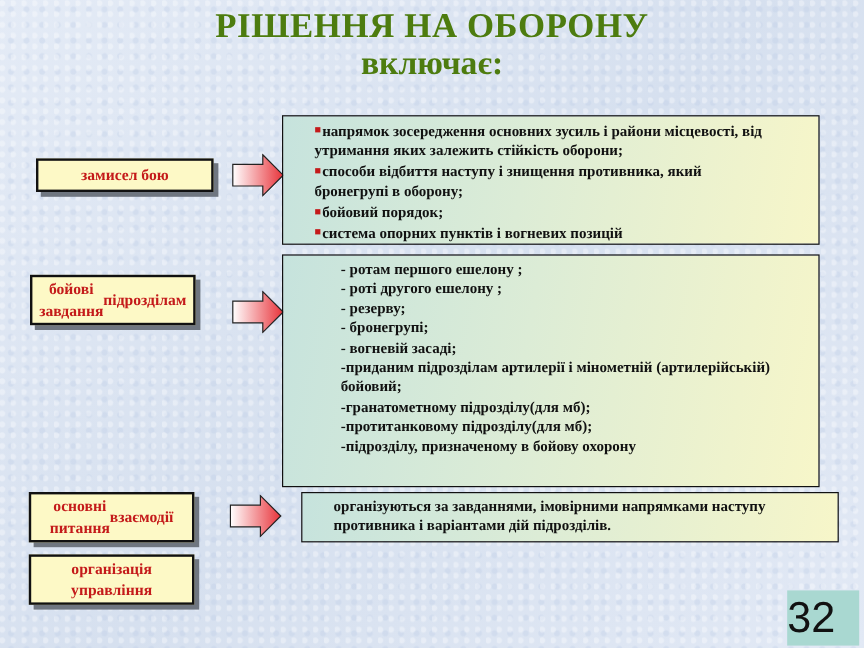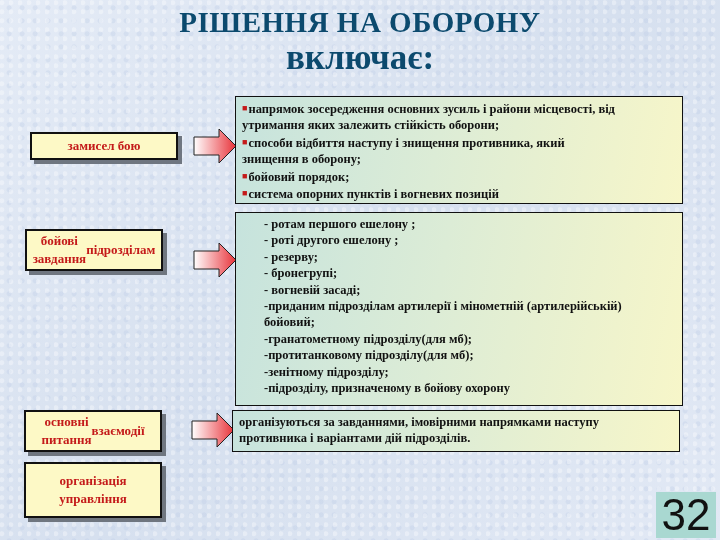--- a/index.html
+++ b/index.html
@@ -8,44 +8,44 @@
       background: #dde6f3;
       background-image:
         radial-gradient(circle at 20% 30%, rgba(255,255,255,0.35) 0 2px, transparent 3px),
         radial-gradient(circle at 70% 60%, rgba(190,205,230,0.35) 0 2px, transparent 3px),
         linear-gradient(135deg, #e4ebf6 0%, #d6e0ef 50%, #e2e9f5 100%);
       background-size: 9px 9px, 13px 13px, 100% 100%;
       font-family: "Liberation Serif", serif;
     }
     .title {
       position:absolute; left:0; width:720px; text-align:center;
-      color:#0c4a6e; font-weight:bold; font-family:"Liberation Serif", serif;
+      color:#4d7c0f; font-weight:bold; font-family:"Liberation Serif", serif;
     }
     .title.t1 { top:6px; font-size:29px; letter-spacing:0.5px; }
-    .title.t2 { top:38px; font-size:35px; }
+    .title.t2 { top:38px; font-size:28px; }
     .lbox {
       position:absolute; background:#fdf9c6; border:2px solid #111;
       box-shadow: 4px 4px 0 #6f7680;
       color:#c41a1a; font-weight:bold; font-size:13px; line-height:18px;
       text-align:center; display:flex; align-items:center; justify-content:center;
       box-sizing:border-box; padding:0 21px;
     }
     .rbox {
       position:absolute; border:1.5px solid #111; box-sizing:border-box;
       background: linear-gradient(100deg, #c6e3dd 0%, #dcecd6 45%, #f7f6c9 100%);
       color:#111; font-weight:bold; font-size:12.5px; line-height:16.4px;
       padding:3px 6px;
     }
-    .rbox .line { white-space:nowrap; }
+    .rbox .line { white-space:nowrap;margin-left:20px; }
     .bullet { color:#c41a1a; font-size:9px; vertical-align:2px; margin-right:1px; }
     .arrow { position:absolute; width:44px; height:36px; }
     .pagenum {
       position:absolute; left:656px; top:492px; width:60px; height:46px;
       background:#a9d8d1; color:#111; font-family:"Liberation Sans", sans-serif;
-      font-size:44px; line-height:46px; text-align:center;
+      font-size:36px; line-height:46px; 
     }
   </style>
 </head>
 <body>
 
 <div class="title t1">РІШЕННЯ НА ОБОРОНУ</div>
 <div class="title t2">включає:</div>
 
 <div class="lbox" style="left:30px; top:132px; width:148px; height:28px;">
   <span>замисел бою</span>
@@ -56,21 +56,21 @@
         <stop offset="0" stop-color="#ffffff"></stop>
         <stop offset="1" stop-color="#e8333a"></stop>
       </linearGradient>
     </defs>
   <path d="M1 9 H26 V1 L43 18 L26 35 V27 H1 Z" fill="url(#ag1)" stroke="#222" stroke-width="1"></path>
 </svg>
 <div class="rbox" style="left:235px; top:96px; width:448px; height:108px;">
   <div class="line"><span class="bullet">■</span><span>напрямок зосередження основних зусиль і райони місцевості, від</span></div>
   <div class="line"><span>утримання яких залежить стійкість оборони;</span></div>
   <div class="line"><span class="bullet">■</span><span>способи відбиття наступу і знищення противника,  який</span></div>
-  <div class="line"><span>знищення в оборону;</span></div>
+  <div class="line"><span>бронегрупі в оборону;</span></div>
   <div class="line"><span class="bullet">■</span><span>бойовий порядок;</span></div>
   <div class="line"><span class="bullet">■</span><span>система опорних пунктів і вогневих позицій</span></div>
 </div>
 
 <div class="lbox" style="left:25px; top:229px; width:138px; height:42px; flex-direction:row;">
   <span>бойові завдання</span>
   <span>підрозділам</span>
 </div>
 <svg class="arrow" style="left:193px; top:242px;" viewBox="0 0 44 36">
   <defs>
@@ -84,40 +84,39 @@
 <div class="rbox" style="left:235px; top:212px; width:448px; height:194px;padding-left:28px;">
   <div class="line">- ротам  першого ешелону ;</div>
   <div class="line">- роті другого ешелону ;</div>
   <div class="line">- резерву;</div>
   <div class="line">- бронегрупі;</div>
   <div class="line">- вогневій засаді;</div>
   <div class="line">-приданим підрозділам артилерії і мінометній (артилерійській)</div>
   <div class="line">бойовий;</div>
   <div class="line">-гранатометному підрозділу(для мб);</div>
   <div class="line">-протитанковому підрозділу(для мб);</div>
-  <div class="line">-зенітному підрозділу;</div>
   <div class="line">-підрозділу, призначеному в бойову охорону</div>
 </div>
 
 <div class="lbox" style="left:24px; top:410px; width:138px; height:42px; ">
   <span>основні питання</span>
   <span>взаємодії</span>
 </div>
 <svg class="arrow" style="left:191px; top:412px;" viewBox="0 0 44 36">
   <defs>
       <linearGradient id="ag3" x1="0" x2="1">
         <stop offset="0" stop-color="#ffffff"></stop>
         <stop offset="1" stop-color="#e8333a"></stop>
       </linearGradient>
     </defs>
   <path d="M1 9 H26 V1 L43 18 L26 35 V27 H1 Z" fill="url(#ag3)" stroke="#222" stroke-width="1"></path>
 </svg>
-<div class="rbox" style="left:232px; top:410px; width:448px; height:42px;">
+<div class="rbox" style="left:251px; top:410px; width:448px; height:42px;">
   <div class="line">організуються за завданнями, імовірними напрямками наступу</div>
   <div class="line">противника і варіантами дій підрозділів.</div>
 </div>
 
-<div class="lbox" style="left:24px; top:462px; width:138px; height:56px; flex-direction:column;">
+<div class="lbox" style="left:24px; top:462px; width:138px; height:42px; flex-direction:column;">
   <span>організація</span>
   <span>управління</span>
 </div>
 
 <div class="pagenum">32</div>
 
 </body></html>

